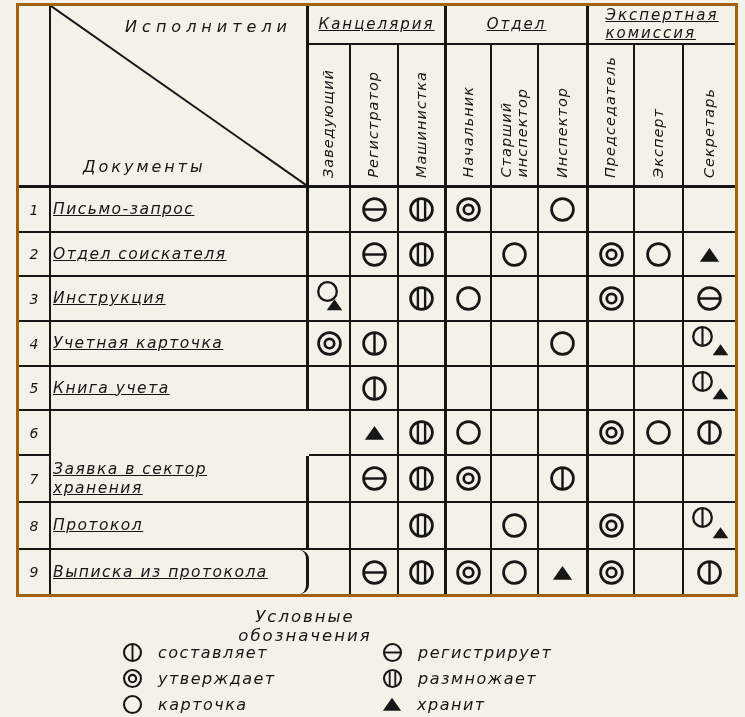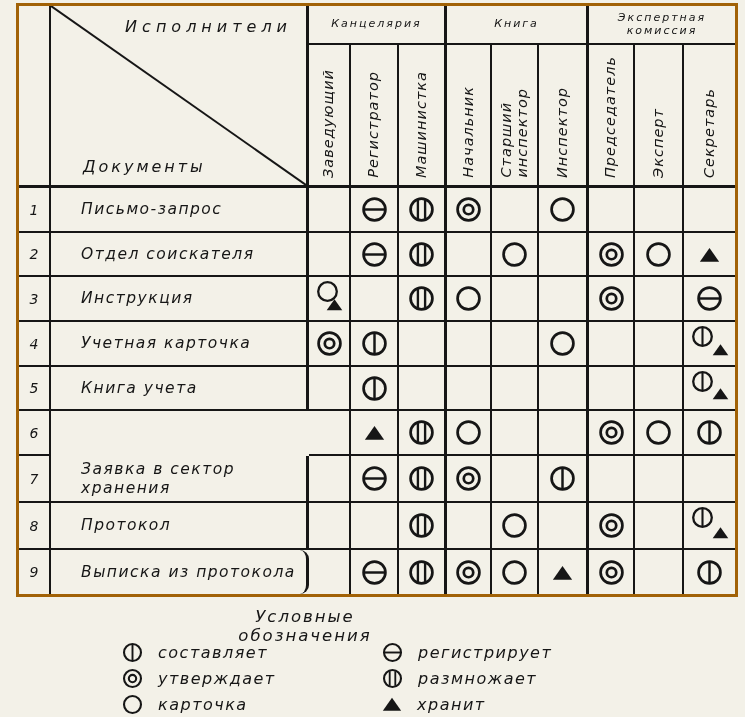--- a/index.html
+++ b/index.html
@@ -39,36 +39,36 @@
   .corner-top{
     position:absolute;top:11px;right:14px;
     font-size:16px;letter-spacing:5px;white-space:nowrap;
   }
   .corner-bottom{
     position:absolute;bottom:9px;left:32px;
     font-size:16px;letter-spacing:3px;white-space:nowrap;
   }
 
   .group-label{
-    font-size:11px;letter-spacing:2px;text-align:center;
-    line-height:1.15;white-space:pre-line;
+    font-size:15px;letter-spacing:2px;
+    line-height:1.15;white-space:pre-line;text-decoration:underline;
   }
   .vcell{overflow:hidden;}
   .vlabel{
     position:absolute;bottom:7px;left:50%;
     writing-mode:vertical-rl;
     transform:translateX(-50%) rotate(180deg);
     font-size:14.5px;letter-spacing:1px;
     line-height:1.1;white-space:pre-line;text-align:left;
   }
   .rownum{font-size:14px;}
   .doccell{justify-content:flex-start;}
   .doclabel{
-    padding-left:30px;font-size:15.5px;letter-spacing:1.5px;
-    line-height:1.2;white-space:pre-line;
+    padding-left:2px;font-size:15.5px;letter-spacing:1.5px;
+    line-height:1.2;white-space:pre-line;text-decoration:underline;
   }
   .symcell{}
   .sym-a{position:absolute;left:7px;top:3px;}
   .sym-b{position:absolute;right:6px;bottom:3px;}
 
   
   .legend-title{
     position:absolute;top:607px;left:190px;width:230px;
     text-align:center;font-size:16.5px;letter-spacing:2px;
   }
@@ -92,21 +92,21 @@
         <svg class="diag" viewBox="0 0 100 100" preserveAspectRatio="none">
           <line x1="0" y1="0" x2="100" y2="100" stroke="#161616" stroke-width="2" vector-effect="non-scaling-stroke"></line>
         </svg>
         <div class="corner-top">Исполнители</div>
         <div class="corner-bottom">Документы</div>
       </div>
       <div class="c br3" style="grid-area: 1 / 3 / 2 / 6;">
         <div class="group-label">Канцелярия</div>
       </div>
       <div class="c br3" style="grid-area: 1 / 6 / 2 / 9;">
-        <div class="group-label">Книга</div>
+        <div class="group-label">Отдел</div>
       </div>
       <div class="c brn" style="grid-area: 1 / 9 / 2 / 12;">
         <div class="group-label">Экспертная
 комиссия</div>
       </div>
       <div class="c vcell bb3" style="grid-area: 2 / 3 / 3 / 4;">
         <div class="vlabel">Заведующий</div>
       </div>
       <div class="c vcell bb3" style="grid-area: 2 / 4 / 3 / 5;">
         <div class="vlabel">Регистратор</div>

